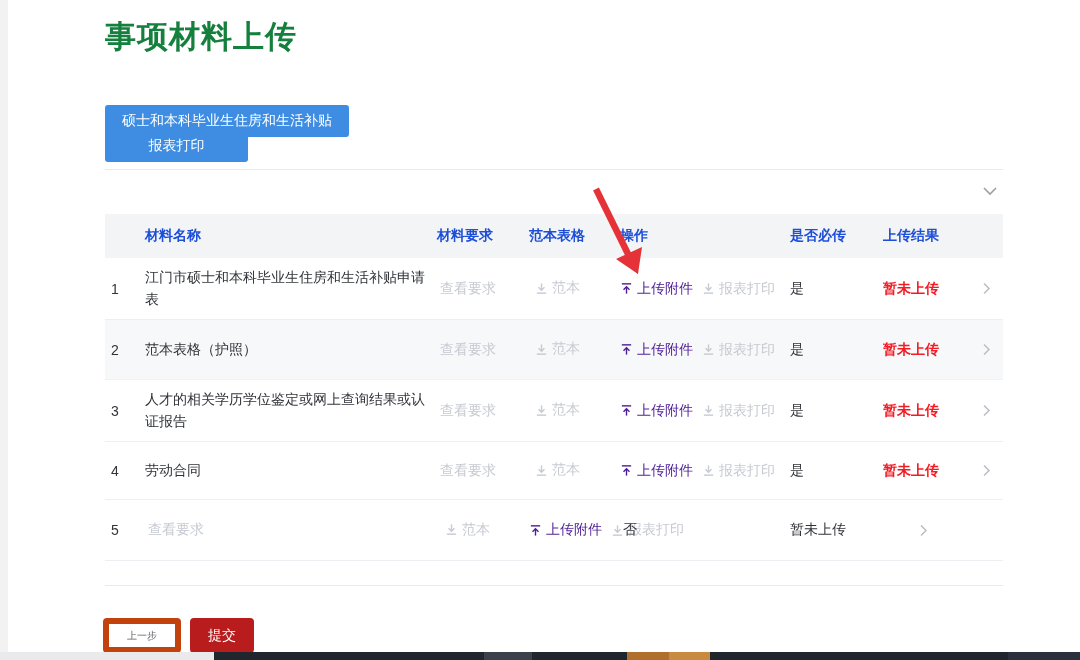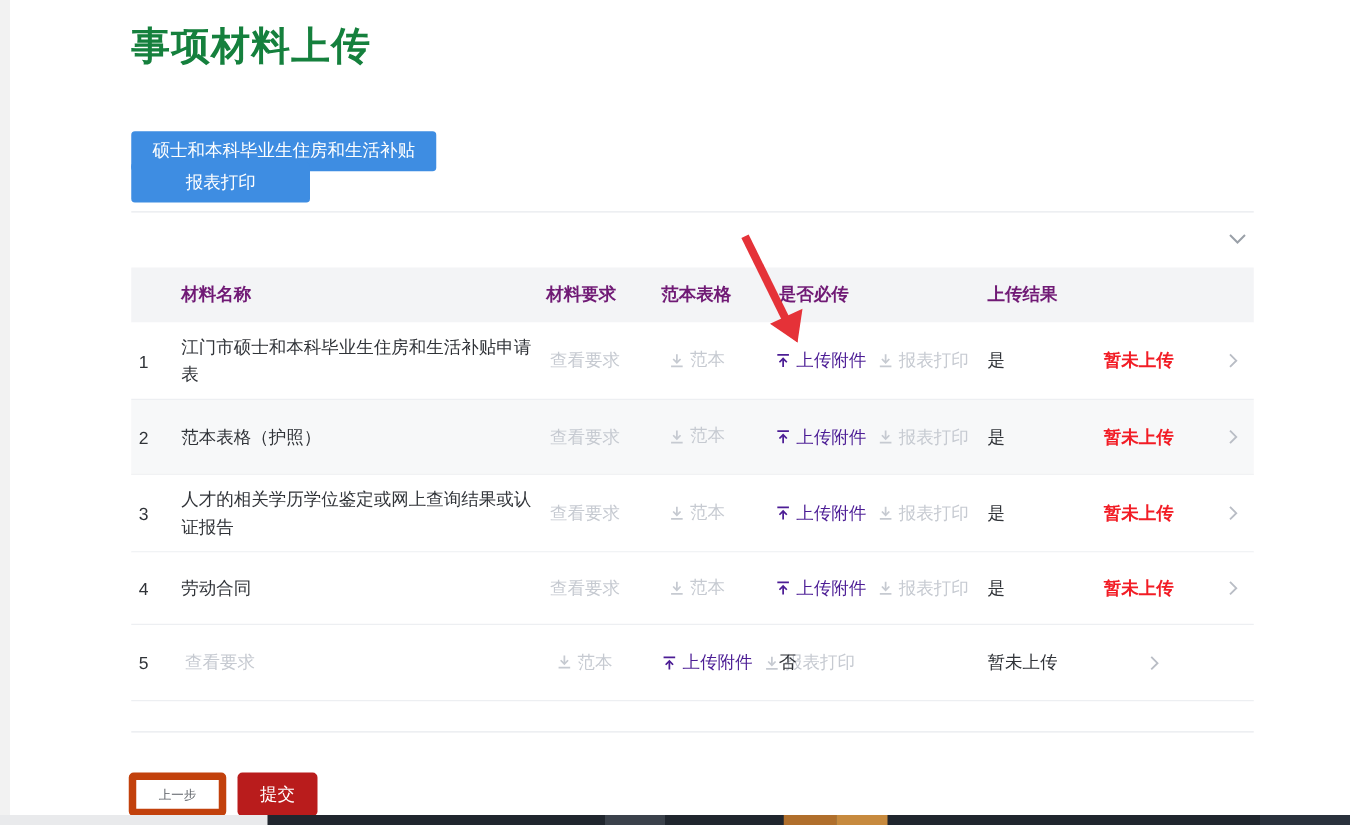--- a/index.html
+++ b/index.html
@@ -26,21 +26,21 @@
 
   .divider { position:absolute; left:105px; width:898px; height:1px; background:#e8eaee; }
   .divider-top { top:169px; }
   .divider-bottom { top:585px; }
 
   .collapse-chevron { position:absolute; left:982px; top:185px; width:16px; height:12px; color:#9aa0a8; cursor:pointer; }
 
   
   .table { position:absolute; left:105px; top:214px; width:898px; font-size:14px; }
   .tr { display:grid; grid-template-columns:40px 292px 90px 91px 167px 93px 97px 28px; align-items:center; }
-  .thead { height:44px; background:#f3f4f6; color:#701a75; font-weight:700; }
+  .thead { height:44px; background:#f3f4f6; color:#1d4ed8; font-weight:700; }
   .row { border-bottom:1px solid #edeff2; background:#ffffff; color:#303338; }
   .row.shaded { background:#f7f8f9; border-bottom-color:#f1f2f4; }
   .td { padding-right:6px; }
   .td.idx { padding-left:6px; }
   .td.name { line-height:1.55; }
   .link { cursor:pointer; display:inline-flex; align-items:center; gap:4px; white-space:nowrap; }
   .muted { color:#c6cad1; }
   .req .link { padding-left:3px; }
   .tpl .link { padding-left:8px; }
   .op { display:flex; align-items:center; gap:9px; padding-left:2px; }
@@ -94,20 +94,21 @@
     </svg>
 </span>
 
 <div class="table">
 
   <div class="tr thead">
     <div class="td idx"></div>
     <div class="td">材料名称</div>
     <div class="td">材料要求</div>
     <div class="td" style="padding-left:2px">范本表格</div>
+    <div class="td" style="padding-left:2px">操作</div>
     <div class="td" style="padding-left:5px">是否必传</div>
     <div class="td" style="padding-left:5px">上传结果</div>
     <div class="td"></div>
   </div>
 
   <div class="tr row" style="height:62px">
     <div class="td idx">1</div>
     <div class="td name">江门市硕士和本科毕业生住房和生活补贴申请表</div>
     <div class="td req"><span class="link muted">查看要求</span></div>
     <div class="td tpl">

